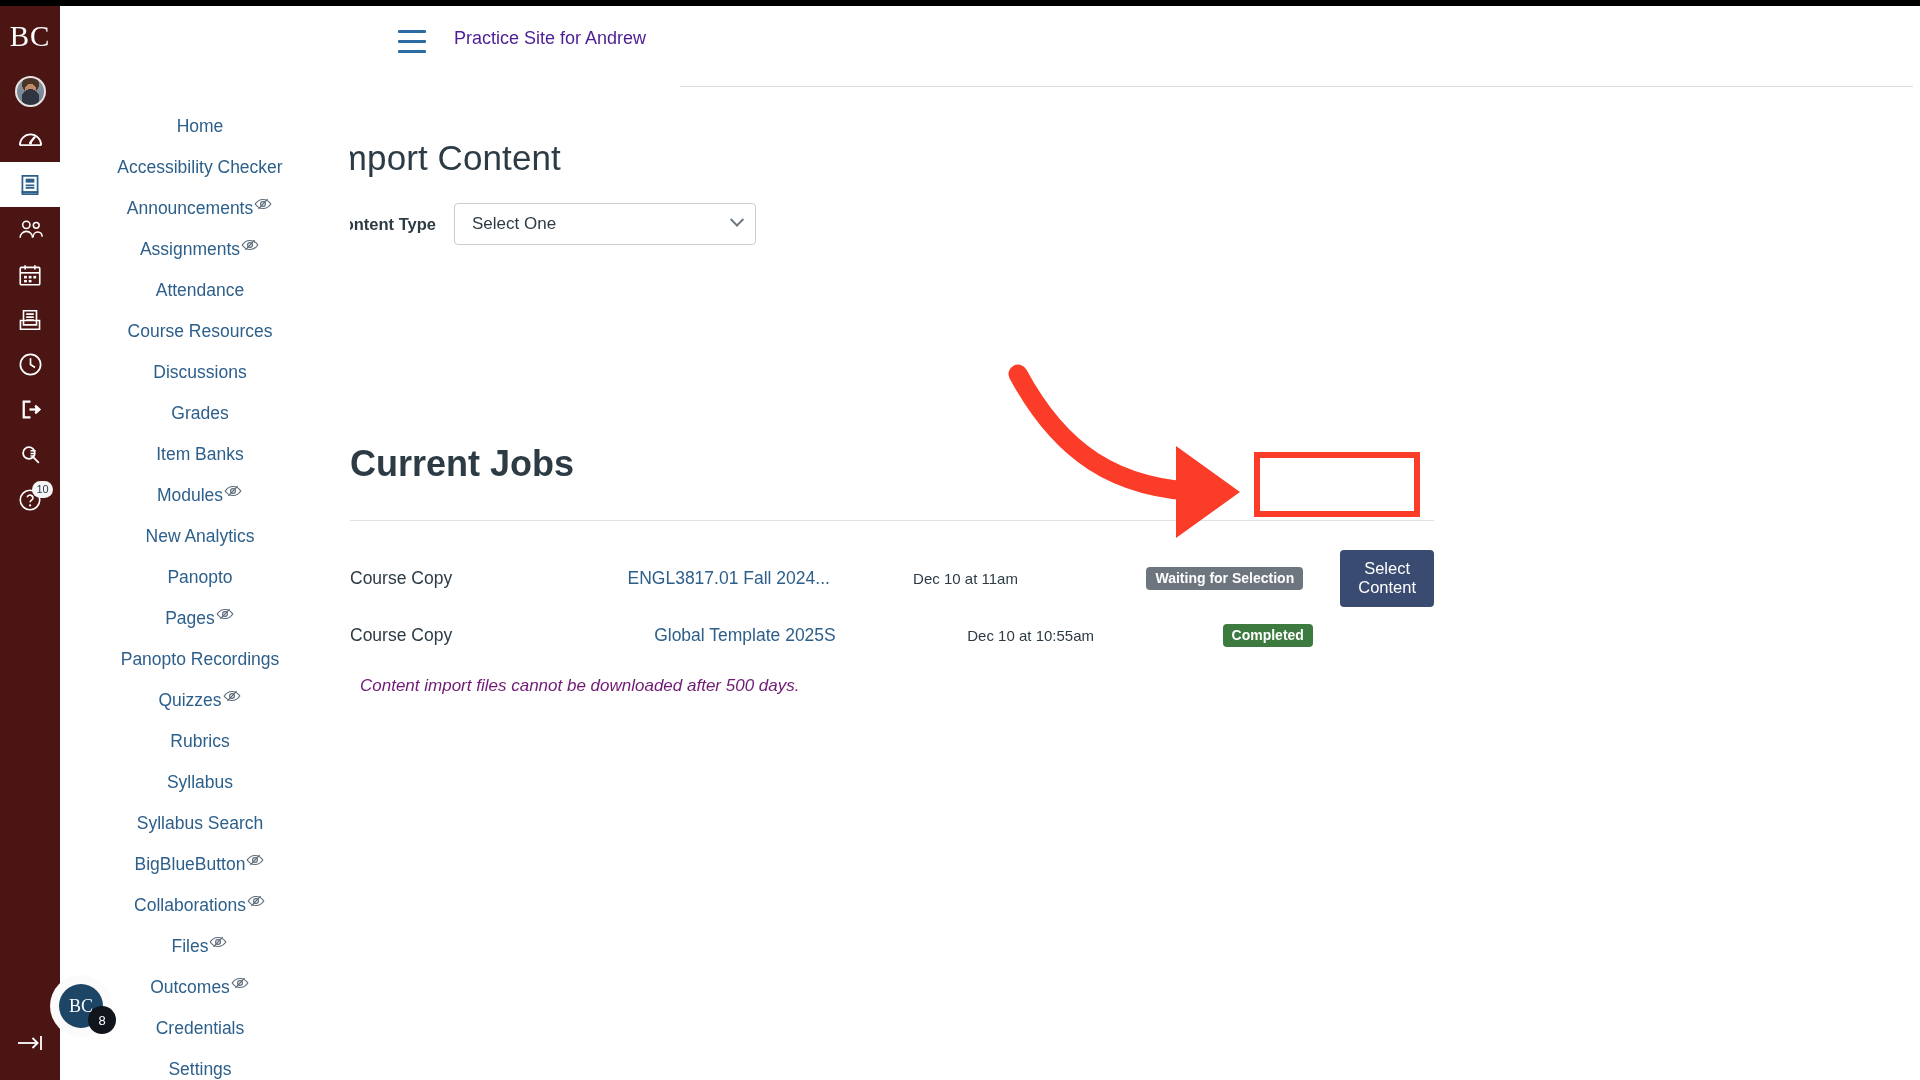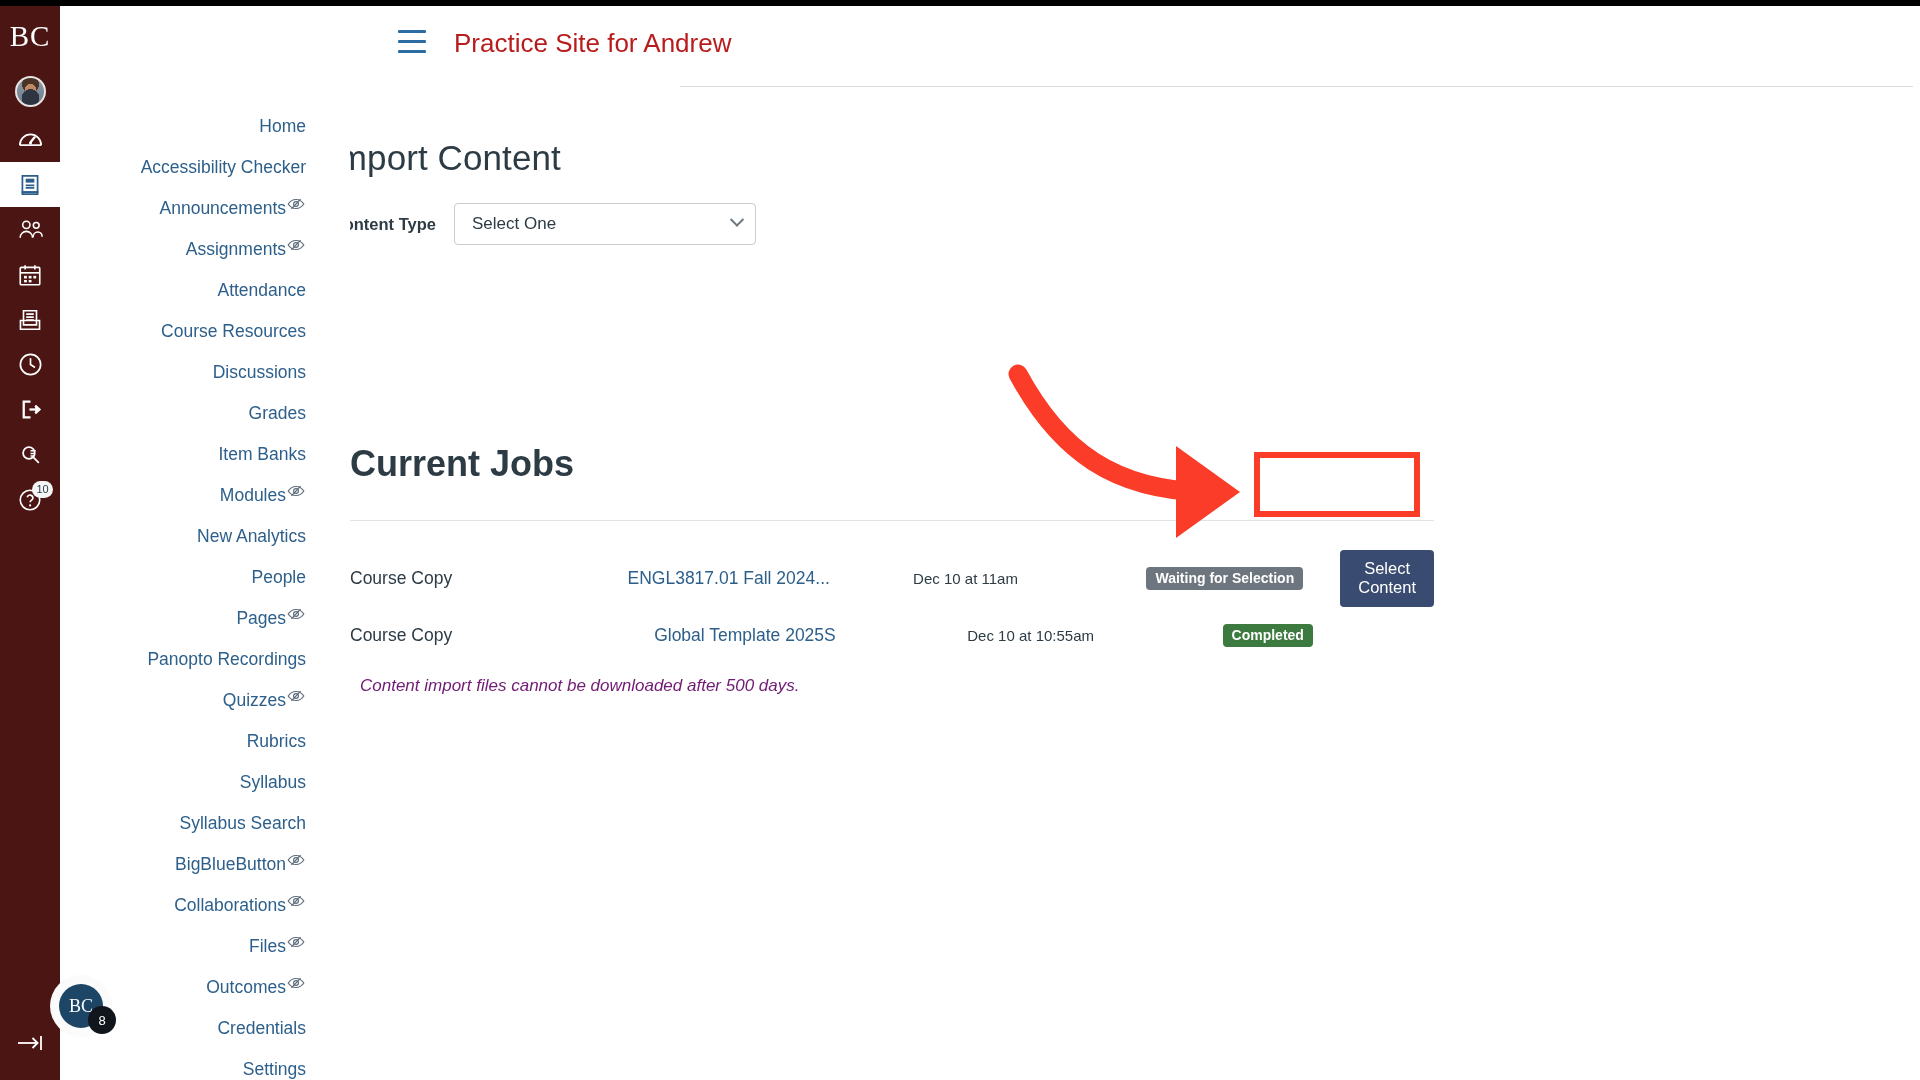--- a/index.html
+++ b/index.html
@@ -57,42 +57,42 @@
     position:absolute; bottom:18px; left:0; width:60px; height:34px;
     display:flex; align-items:center; justify-content:center;
   }
 
   
   .course-nav {
     position:absolute; top:0; left:60px; width:290px; height:1080px;
     background:#fff; padding-top:106px; z-index:20;
   }
   .cn-item {
-    display:flex; align-items:center; justify-content:flex-end;
+    display:flex; align-items:center; justify-content:center;
     padding:0 44px 0 34px;
     height:41px;
     color:#2b7abc; font-size:17.5px; line-height:41px;
     white-space:nowrap; cursor:pointer; text-decoration:none;
   }
   .cn-label { color:#2d5f8b; }
   .cn-eye { flex:0 0 auto; opacity:.9; }
 
   
   .page-header {
     position:absolute; top:0; left:350px; width:1570px; height:88px; z-index:10;
   }
   .hamburger { position:absolute; left:48px; top:30px; cursor:pointer; }
   .hamburger span {
     display:block; width:28px; height:3px; background:#2b6ca3;
     margin-bottom:7px; border-radius:1px;
   }
   .hamburger span:last-child{ margin-bottom:0; }
   .crumb-title {
     position:absolute; left:104px; top:28px;
-    font-size:26px; color:#b91c1c;
+    font-size:18px; color:#4c1d95;
   }
   .header-rule {
     position:absolute; left:330px; top:86px; width:1233px; height:1px;
     background:#d9dde2;
   }
 
   
   .main { position:absolute; left:350px; top:88px; width:1570px; z-index:5; }
   .h1-title {
     position:absolute; left:-22px; top:50px;
@@ -335,21 +335,21 @@
         <span class="cn-eye"><svg width="20" height="20" viewBox="0 0 24 24" fill="none" stroke="#4b5b6b" stroke-width="1.4">
             <path d="M2.6 12S6.2 6.6 12 6.6 21.4 12 21.4 12 17.8 17.4 12 17.4 2.6 12 2.6 12z"></path>
             <circle cx="12" cy="12" r="2.9"></circle>
             <path d="M6.5 17.8 17.5 6.2" stroke-width="1.5"></path>
           </svg></span>
       </a>
       <a class="cn-item">
         <span class="cn-label">New Analytics</span>
       </a>
       <a class="cn-item">
-        <span class="cn-label">People</span>
+        <span class="cn-label">Panopto</span>
       </a>
       <a class="cn-item">
         <span class="cn-label">Pages</span>
         <span class="cn-eye"><svg width="20" height="20" viewBox="0 0 24 24" fill="none" stroke="#4b5b6b" stroke-width="1.4">
             <path d="M2.6 12S6.2 6.6 12 6.6 21.4 12 21.4 12 17.8 17.4 12 17.4 2.6 12 2.6 12z"></path>
             <circle cx="12" cy="12" r="2.9"></circle>
             <path d="M6.5 17.8 17.5 6.2" stroke-width="1.5"></path>
           </svg></span>
       </a>
       <a class="cn-item">

